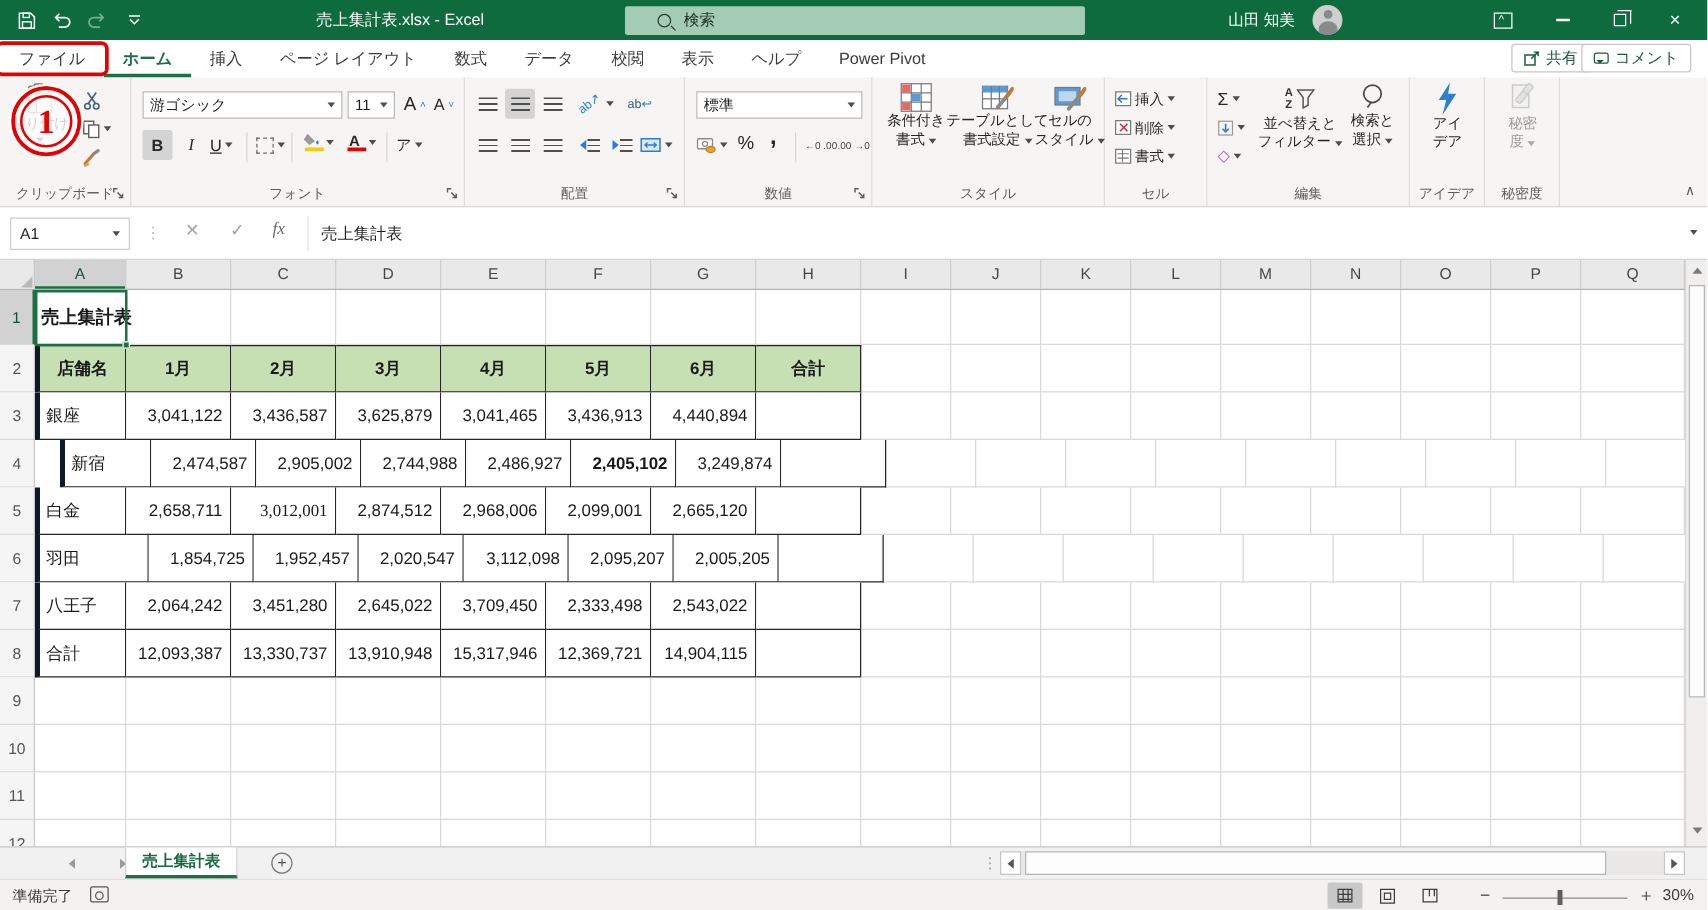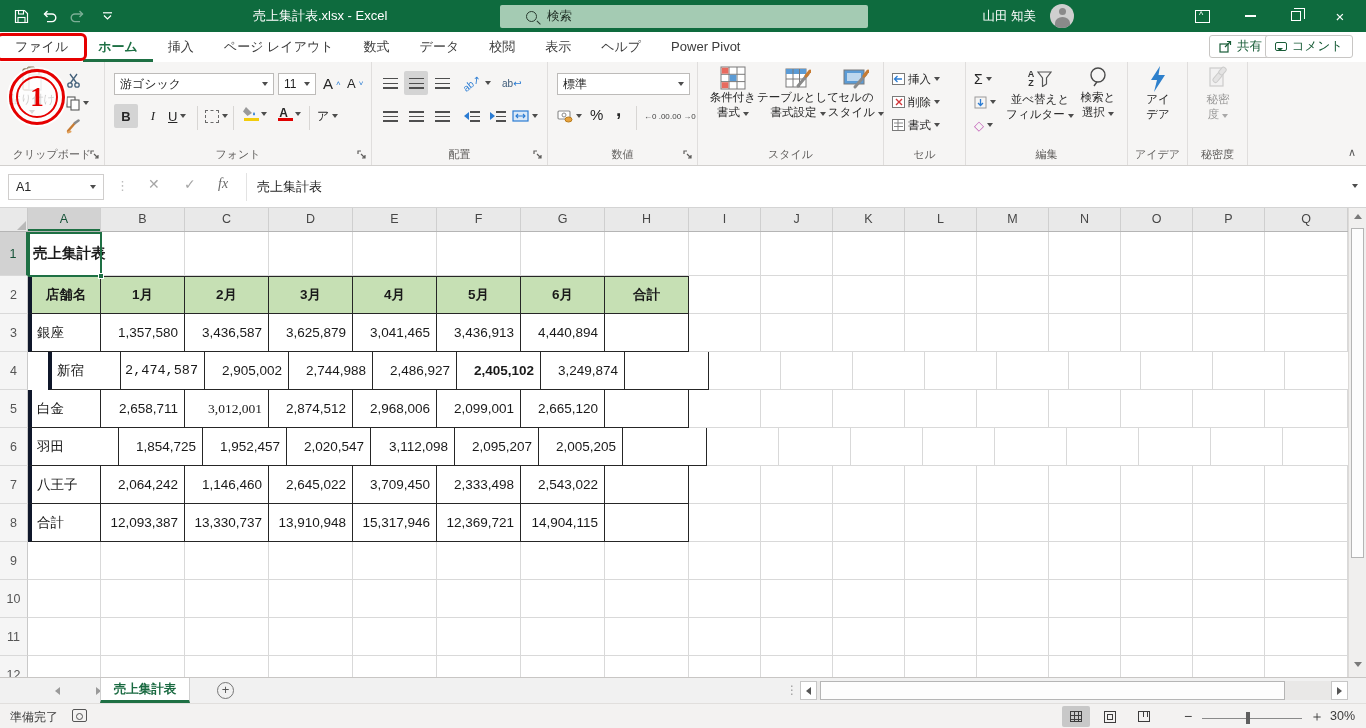--- a/index.html
+++ b/index.html
@@ -594,41 +594,41 @@
         <div class="c" style="width: 72px;"></div>
         <div class="c" style="width: 72px;"></div>
         <div class="c" style="width: 72px;"></div>
         <div class="c" style="width: 72px;"></div>
         <div class="c" style="width: 72px;"></div>
         <div class="c" style="width: 83px;"></div>
       </div>
       <div class="grow" style="height: 38px;">
         <div class="rh">3</div>
         <div class="c tb first nm" style="width: 73px;">銀座</div>
-        <div class="c tb num" style="width: 84px;">1,357,580</div>
+        <div class="c tb num" style="width: 84px;">3,041,122</div>
         <div class="c tb num" style="width: 84px;">3,436,587</div>
         <div class="c tb num" style="width: 84px;">3,625,879</div>
         <div class="c tb num" style="width: 84px;">3,041,465</div>
         <div class="c tb num" style="width: 84px;">3,436,913</div>
         <div class="c tb num" style="width: 84px;">4,440,894</div>
         <div class="c tb" style="width: 84px;"></div>
         <div class="c" style="width: 72px;"></div>
         <div class="c" style="width: 72px;"></div>
         <div class="c" style="width: 72px;"></div>
         <div class="c" style="width: 72px;"></div>
         <div class="c" style="width: 72px;"></div>
         <div class="c" style="width: 72px;"></div>
         <div class="c" style="width: 72px;"></div>
         <div class="c" style="width: 72px;"></div>
         <div class="c" style="width: 83px;"></div>
       </div>
       <div class="grow" style="height: 38px;">
         <div class="rh">4</div>
         <div class="c tb first nm" style="width: 73px; margin-left: 20px;">新宿</div>
-        <div class="c tb num" style="width: 84px; font-family: Liberation Mono, monospace;">2,474,587</div>
+        <div class="c tb num" style="width: 84px;">2,474,587</div>
         <div class="c tb num" style="width: 84px;">2,905,002</div>
         <div class="c tb num" style="width: 84px;">2,744,988</div>
         <div class="c tb num" style="width: 84px;">2,486,927</div>
         <div class="c tb num" style="width: 84px; font-weight: bold;">2,405,102</div>
         <div class="c tb num" style="width: 84px;">3,249,874</div>
         <div class="c tb" style="width: 84px;"></div>
         <div class="c" style="width: 72px;"></div>
         <div class="c" style="width: 72px;"></div>
         <div class="c" style="width: 72px;"></div>
         <div class="c" style="width: 72px;"></div>
@@ -675,21 +675,21 @@
         <div class="c" style="width: 72px;"></div>
         <div class="c" style="width: 72px;"></div>
         <div class="c" style="width: 72px;"></div>
         <div class="c" style="width: 72px;"></div>
         <div class="c" style="width: 83px;"></div>
       </div>
       <div class="grow" style="height: 38px;">
         <div class="rh">7</div>
         <div class="c tb first nm" style="width: 73px;">八王子</div>
         <div class="c tb num" style="width: 84px;">2,064,242</div>
-        <div class="c tb num" style="width: 84px;">1,146,460</div>
+        <div class="c tb num" style="width: 84px;">3,451,280</div>
         <div class="c tb num" style="width: 84px;">2,645,022</div>
         <div class="c tb num" style="width: 84px;">3,709,450</div>
         <div class="c tb num" style="width: 84px;">2,333,498</div>
         <div class="c tb num" style="width: 84px;">2,543,022</div>
         <div class="c tb" style="width: 84px;"></div>
         <div class="c" style="width: 72px;"></div>
         <div class="c" style="width: 72px;"></div>
         <div class="c" style="width: 72px;"></div>
         <div class="c" style="width: 72px;"></div>
         <div class="c" style="width: 72px;"></div>

